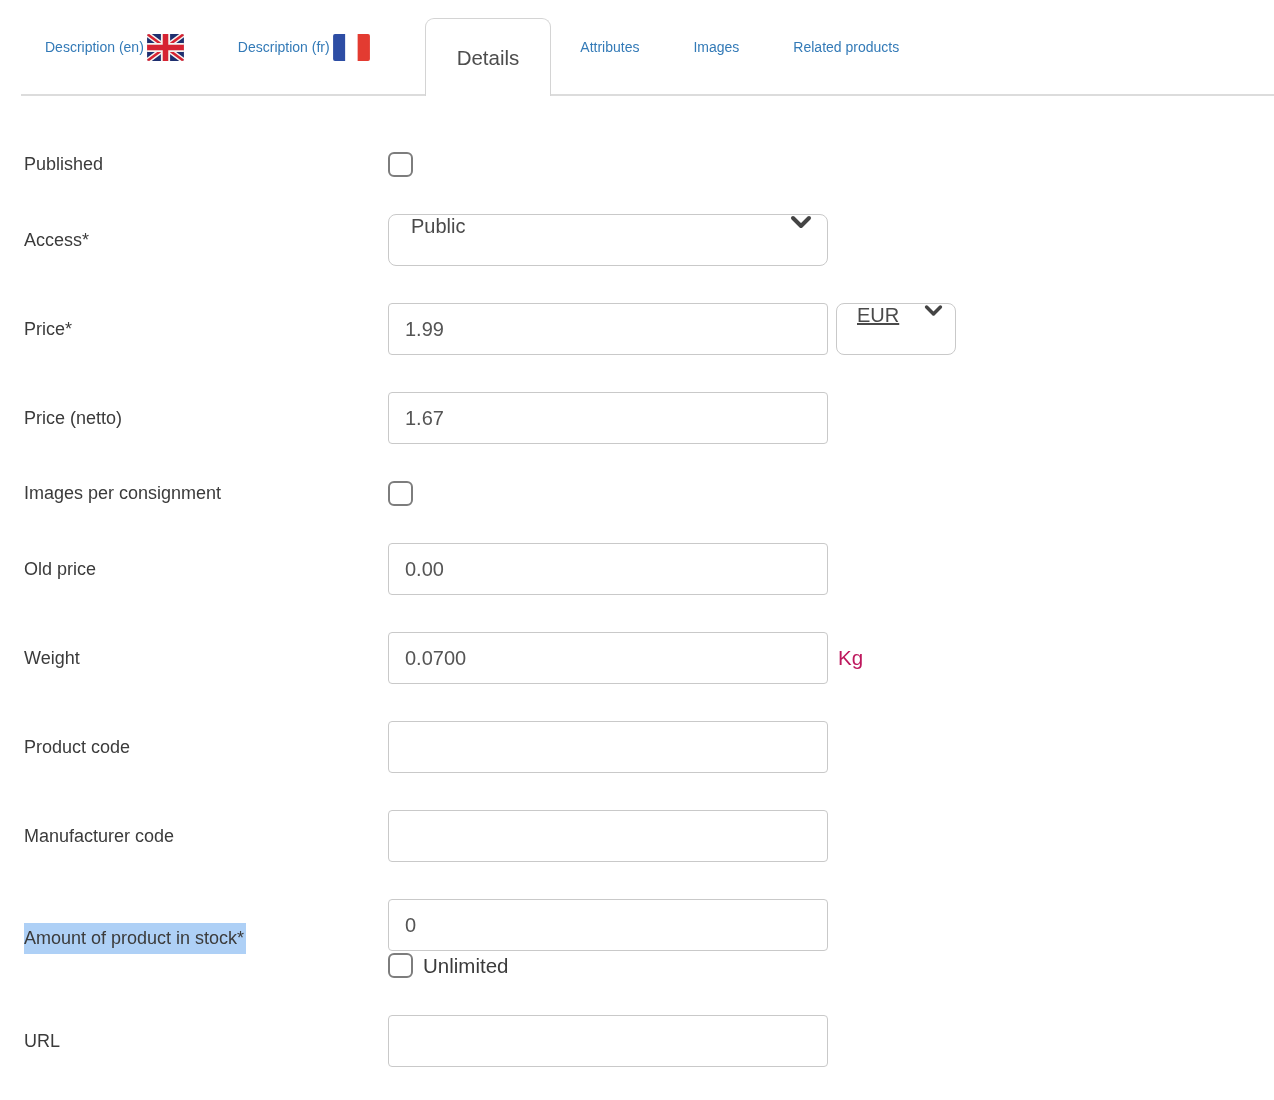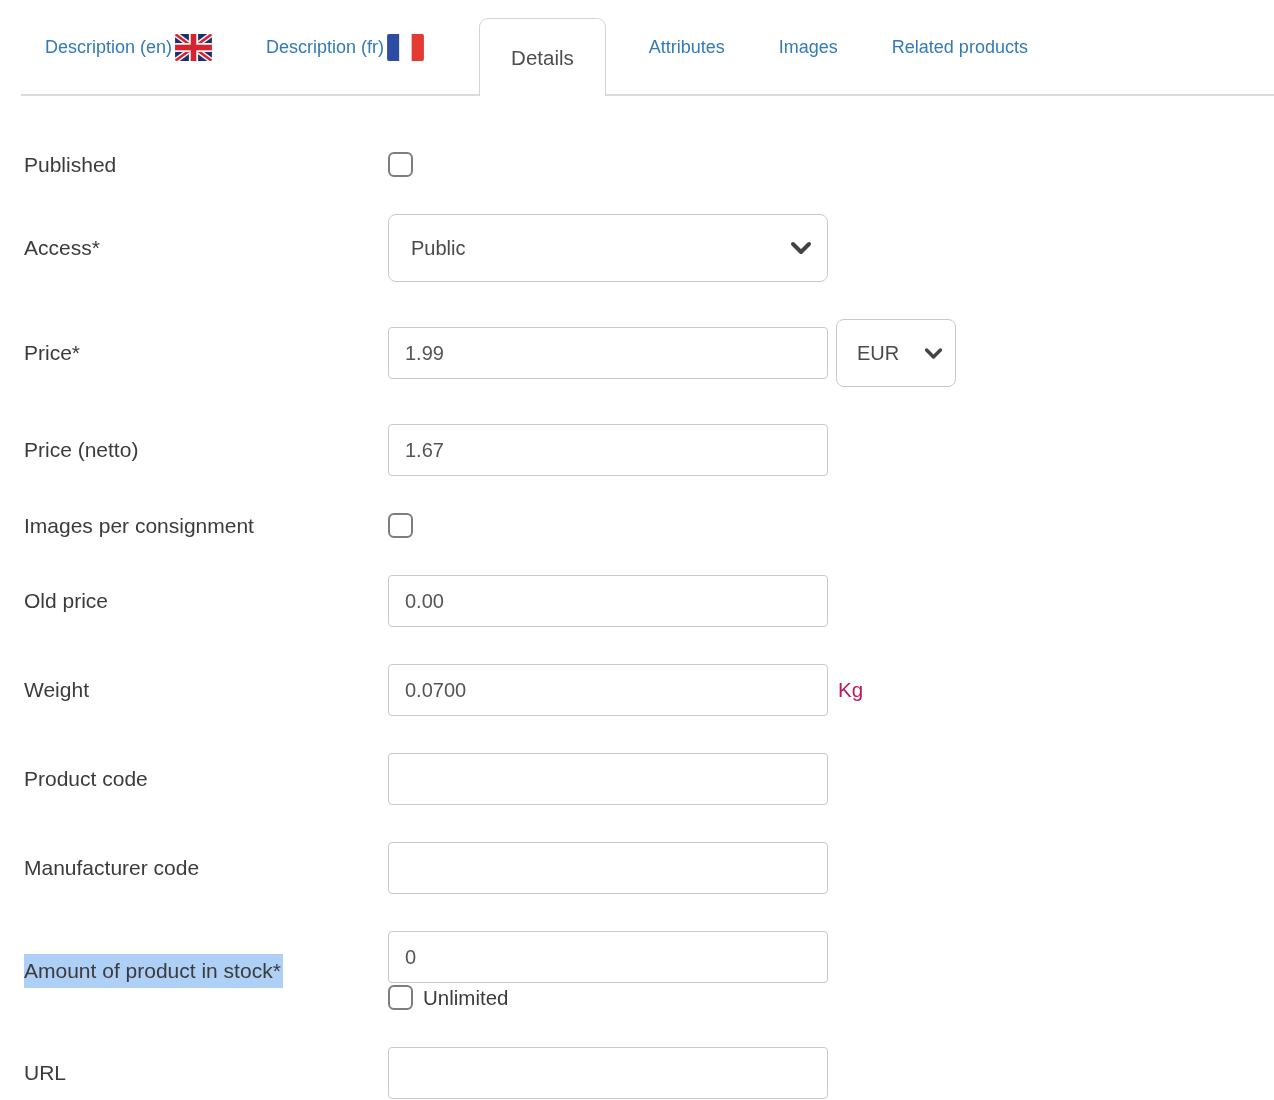--- a/index.html
+++ b/index.html
@@ -13,21 +13,21 @@
   
   .tabbar {
     margin-left: 21px;
     height: 96px;
     border-bottom: 2px solid #dcdcdc;
     display: flex;
     align-items: center;
   }
   .tab-link {
     color: #337ab7;
-    font-size: 18px;
+    font-size: 14px;
     padding: 0 27px;
     display: flex;
     align-items: center;
     cursor: pointer;
     white-space: nowrap;
   }
   .tab-link.first { padding-left: 24px; }
   .flag { display: inline-block; margin-left: 3px; line-height: 0; }
   .flag svg { display: block; border-radius: 2px; }
   .tab-active {
@@ -37,36 +37,36 @@
     background: #ffffff;
     border: 1px solid #d4d4d4;
     border-bottom: none;
     border-radius: 9px 9px 0 0;
     display: flex;
     align-items: center;
     padding: 0 31px;
     color: #4d4d4d;
     font-size: 20.5px;
     margin-left: 28px;
-    margin-right: 16px;
+    margin-right: 2px;
     cursor: default;
     white-space: nowrap;
   }
 
   
   .form { padding: 56px 0 0 24px; }
   .frow {
     display: flex;
     align-items: center;
     margin-bottom: 37px;
   }
   .flabel {
     width: 364px;
     flex-shrink: 0;
-    font-size: 21px;
+    font-size: 18px;
     color: #3b3b3b;
   }
   .highlight {
     background: #aed0f6;
     padding: 5px 2px 6px 0;
     margin-top: 35px;
   }
   .text-input {
     width: 440px;
     height: 52px;
@@ -74,36 +74,36 @@
     border-radius: 4px;
     background: #fff;
     font-family: "Liberation Sans", sans-serif;
     font-size: 20px;
     color: #555;
     padding: 0 16px;
     outline: none;
   }
   .selectbox {
     width: 440px;
-    height: 68px;
+    height: 52px;
     border: 1px solid #c9c9c9;
     border-radius: 8px;
     background: #fff;
     display: flex;
-    align-items: center;
     justify-content: space-between;
     padding: 0 15px 0 22px;
     font-size: 20px;
     color: #4a4a4a;
     cursor: pointer;
   }
   .selectbox.small {
     width: 120px;
     margin-left: 8px;
     padding: 0 12px 0 20px;
+    text-decoration: underline;
   }
   .chevron svg { display: block; }
   .checkbox {
     width: 25px;
     height: 25px;
     border: 2px solid #7d7d7d;
     border-radius: 6px;
     background: #fff;
     cursor: pointer;
     flex-shrink: 0;

